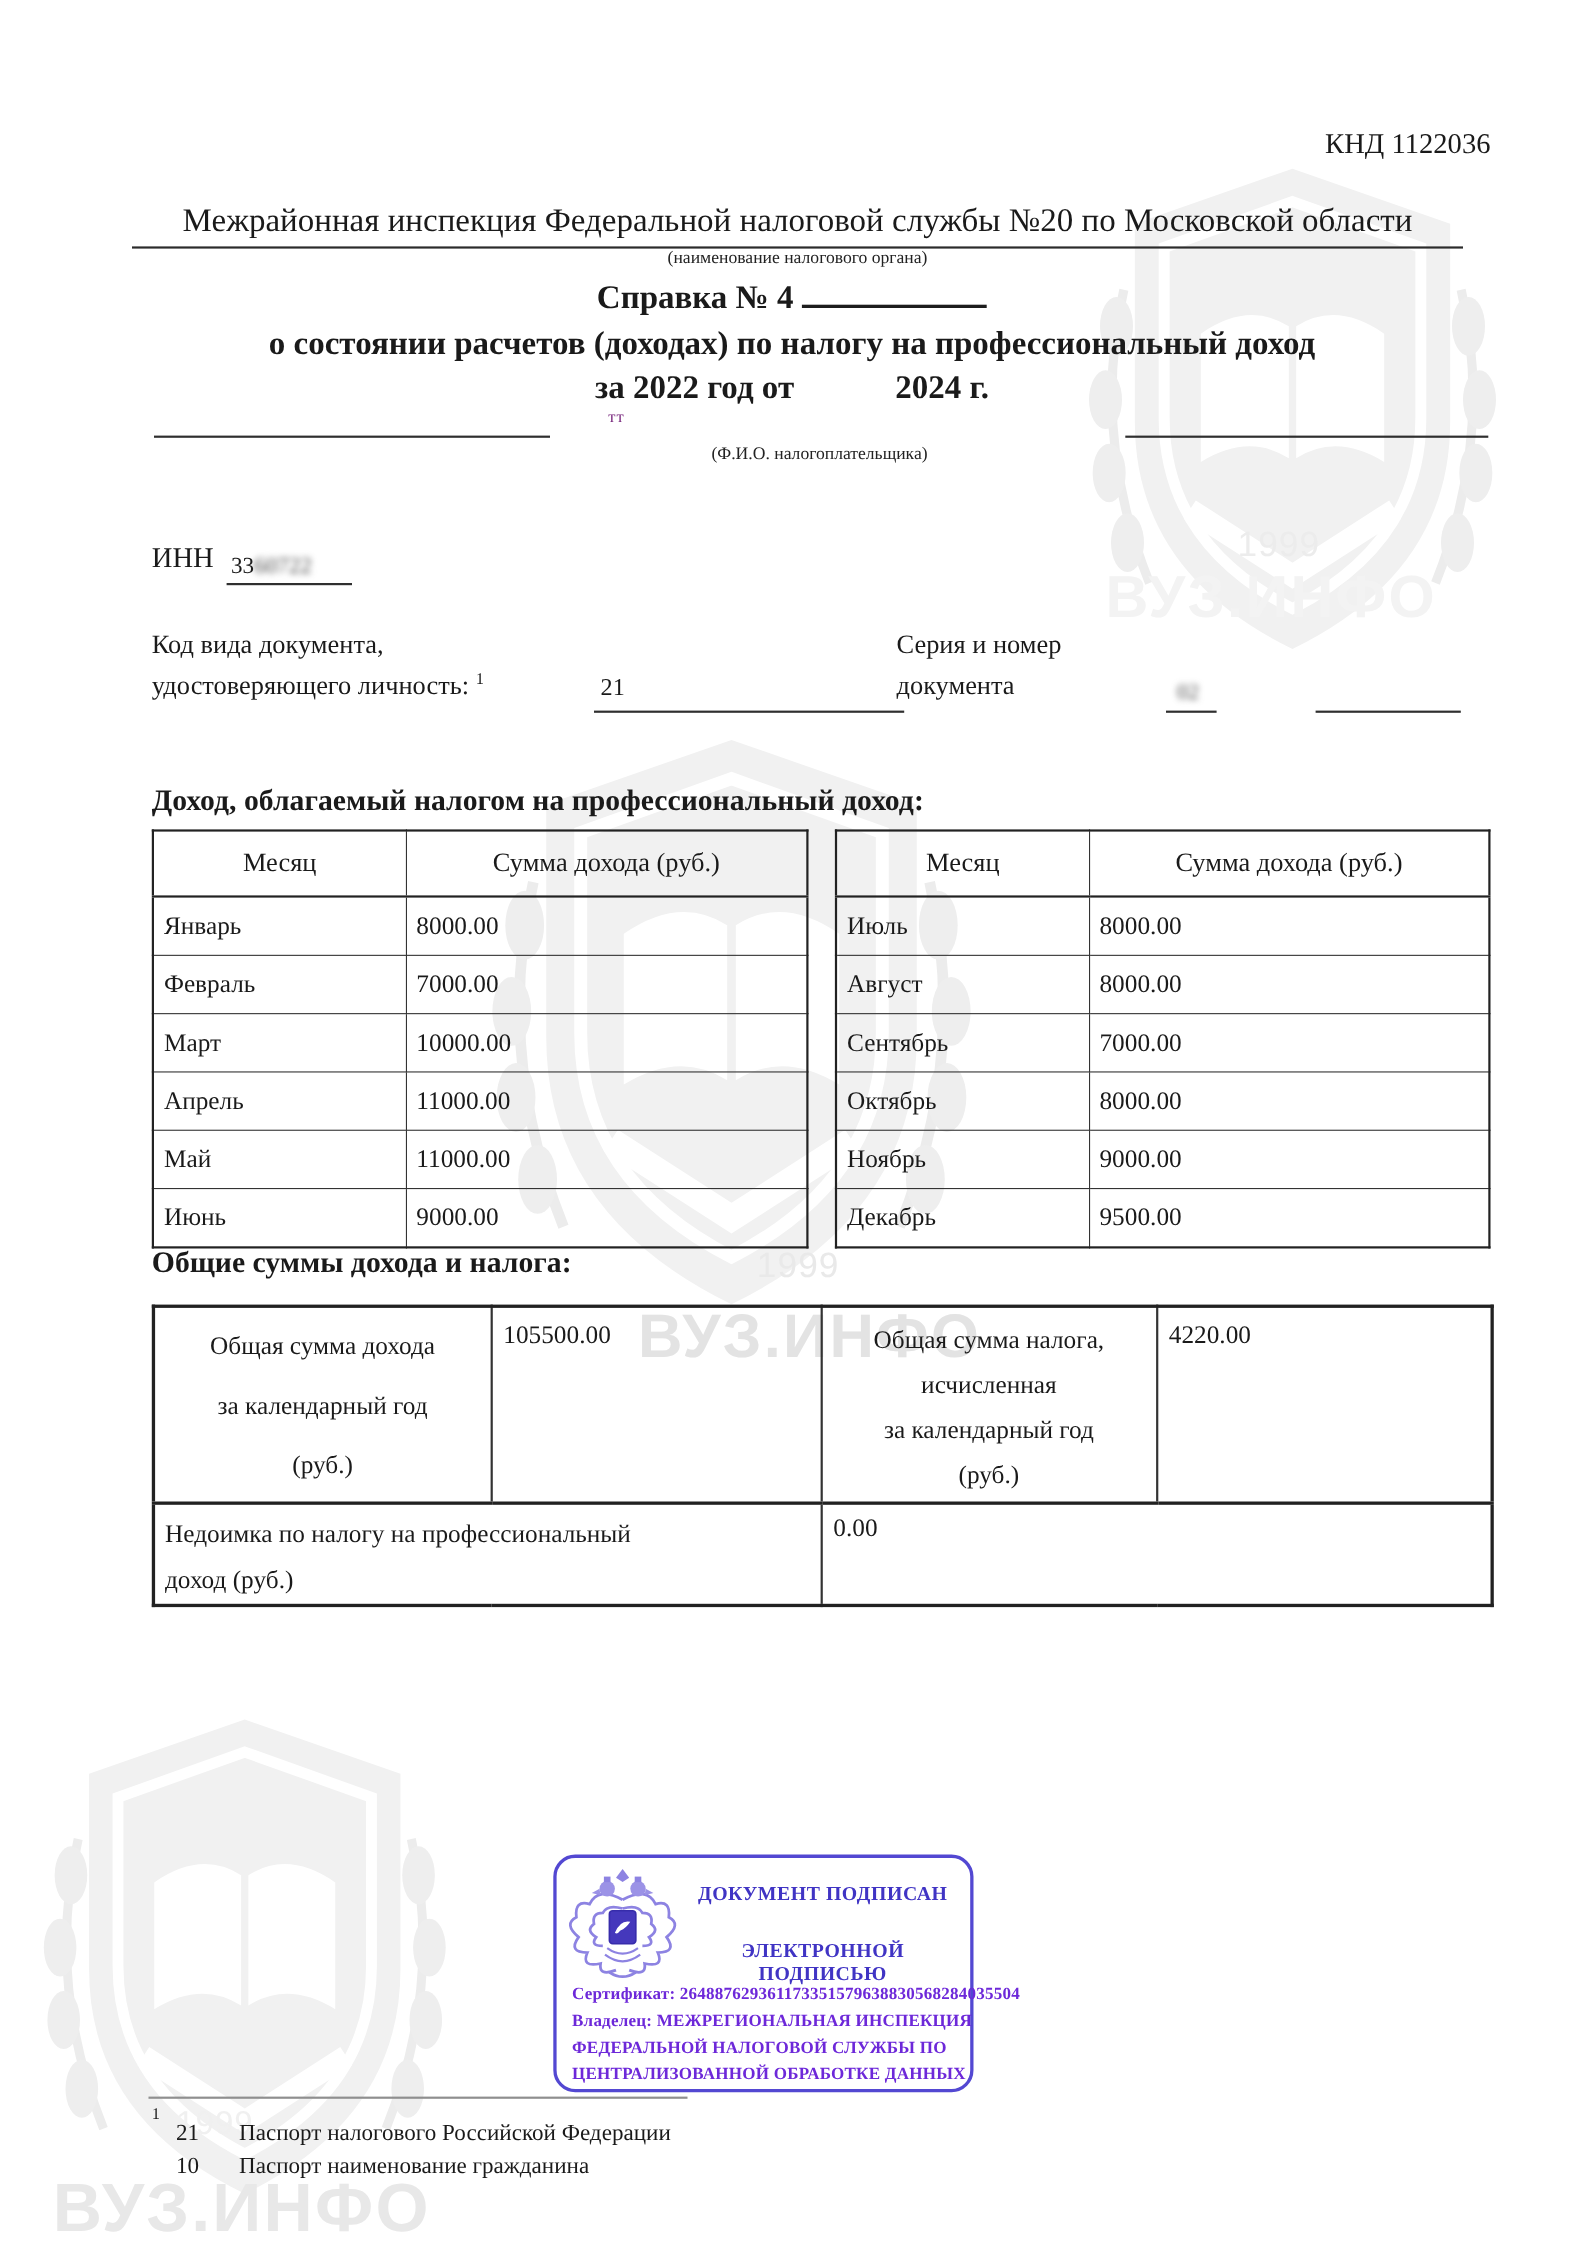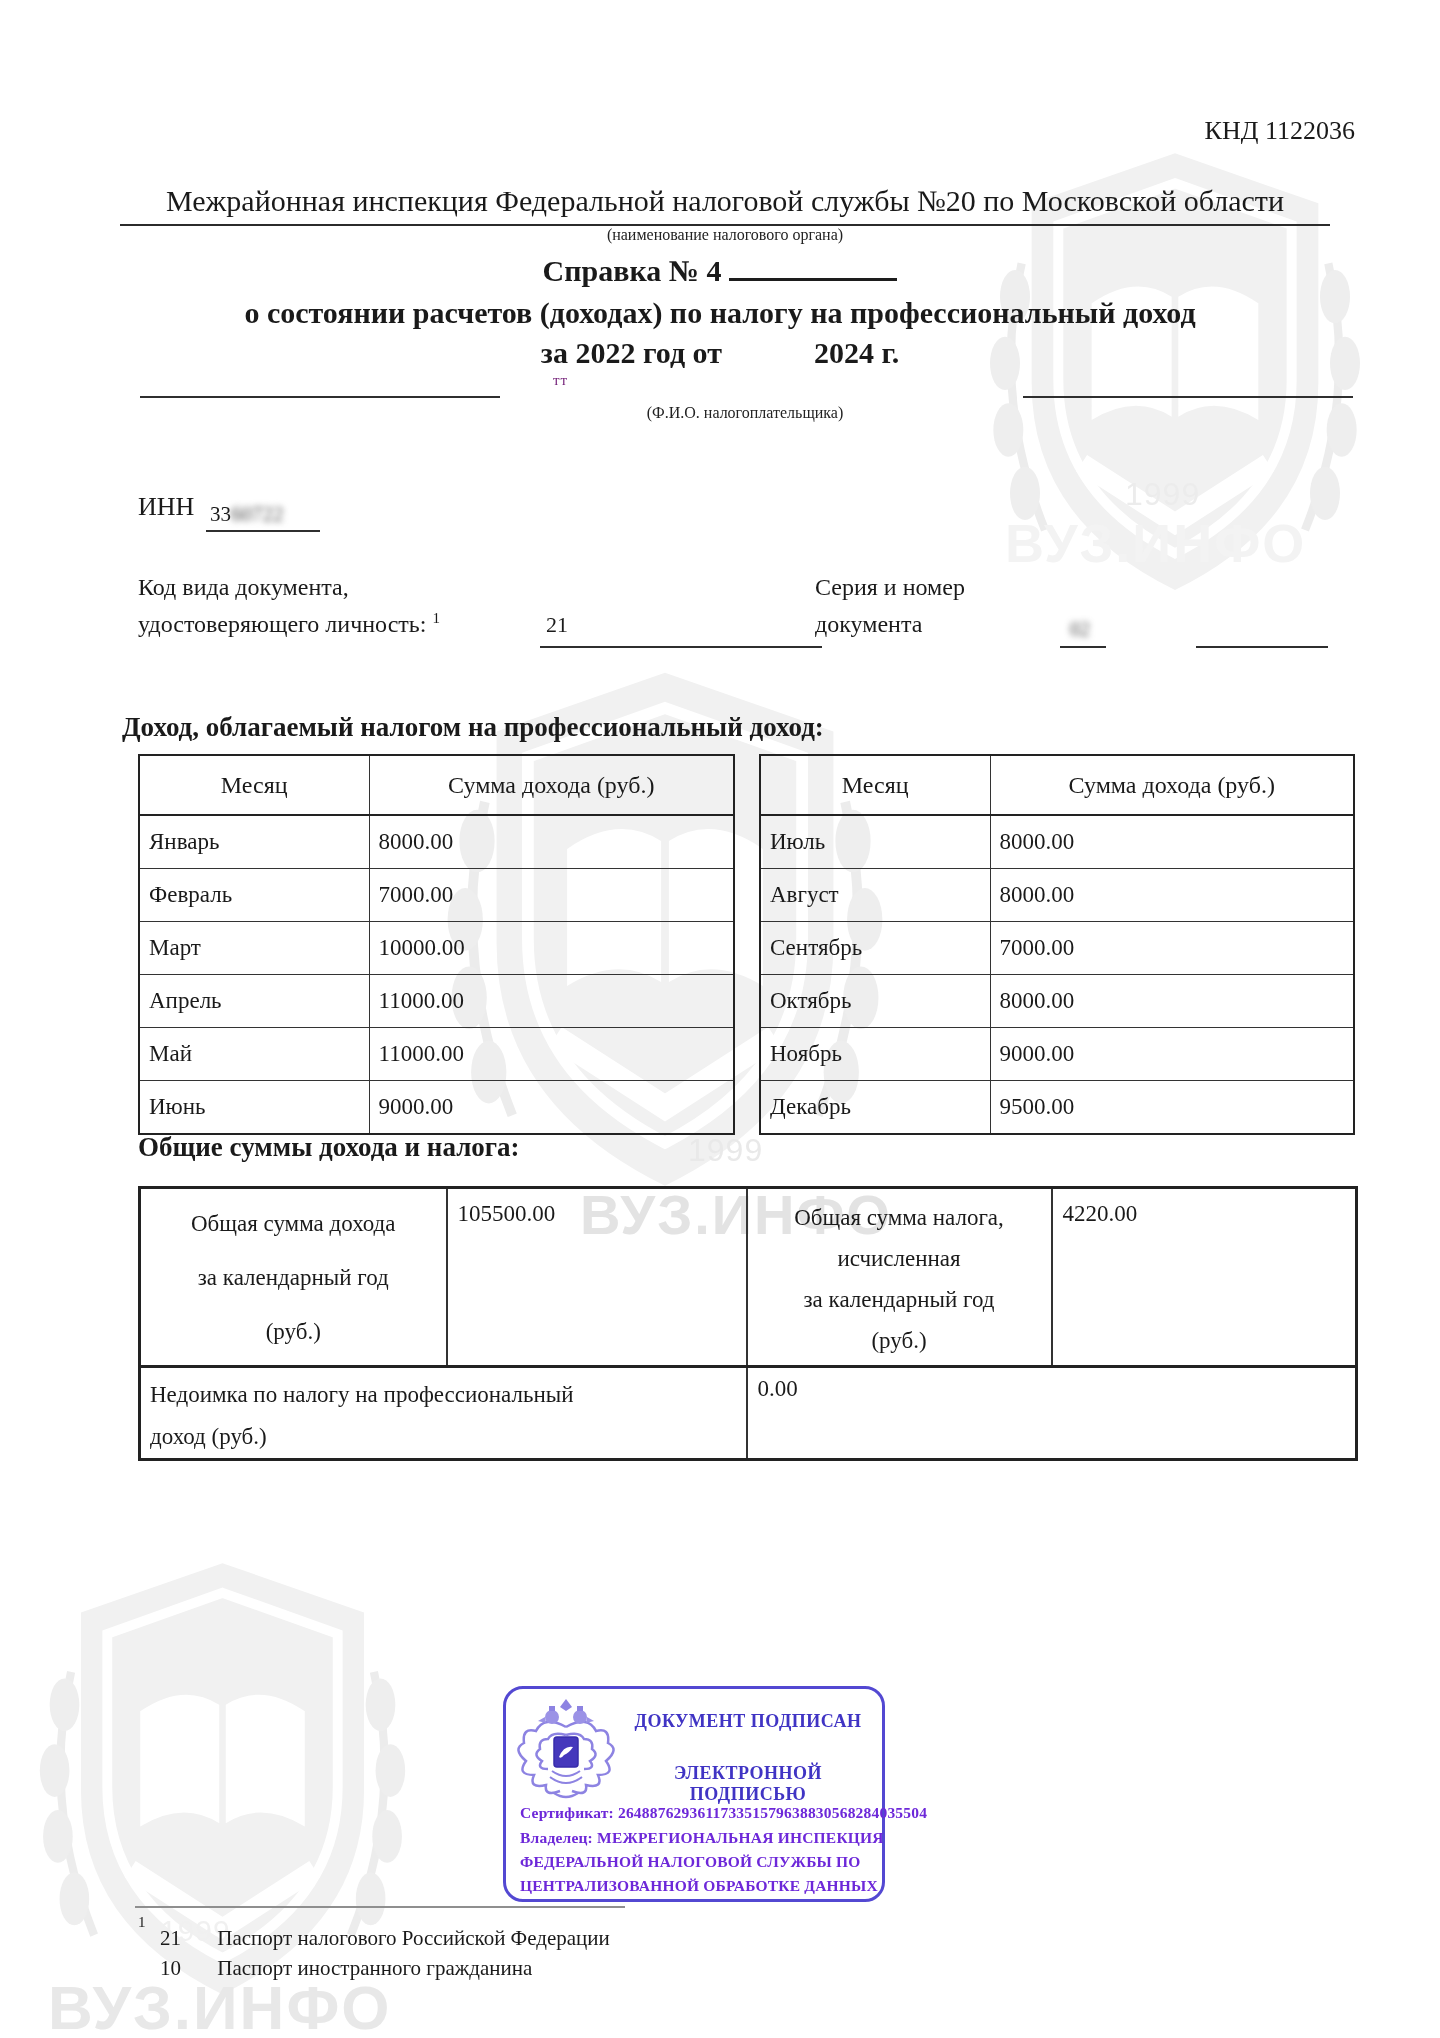--- a/index.html
+++ b/index.html
@@ -189,21 +189,21 @@
     </div>
     <div class="abs fill-line fill-text" style="left:540px;top:606px;width:276px;height:40px;">21</div>
 
     <div class="abs label-md" style="left:815px;top:574px;">Серия и номер</div>
     <div class="abs label-md" style="left:815px;top:611px;">документа</div>
     <div class="abs fill-line" style="left:1060px;top:608px;width:46px;height:38px;">
       <span class="smudge" style="font-size:20px;line-height:42px;padding-left:10px;">02</span>
     </div>
     <div class="abs fill-line" style="left:1196px;top:606px;width:132px;height:40px;"></div>
 
-    <div class="abs section-heading" style="left:122px;top:712px;">Доход, облагаемый налогом на профессиональный доход:</div>
+    <div class="abs section-heading" style="left:138px;top:712px;">Доход, облагаемый налогом на профессиональный доход:</div>
 
     <table class="income abs" style="left:138px;top:754px;">
       <colgroup>
           <col class="c-month">
           <col>
         </colgroup>
       <tbody>
           <tr>
         <th>Месяц</th>
         <th>Сумма дохода (руб.)</th>
@@ -343,17 +343,17 @@
     </div>
 
     <div class="abs fn-sep" style="left:135px;top:1906px;width:490px;"></div>
     <sup class="abs fnmark" style="left:138px;top:1922px;">1</sup>
     <div class="abs fn-line" style="left:160px;top:1926px;">
       <span class="fn-code">21</span>
       <span>Паспорт налогового Российской Федерации</span>
     </div>
     <div class="abs fn-line" style="left:160px;top:1956px;">
       <span class="fn-code">10</span>
-      <span>Паспорт иностранного гражданина</span>
+      <span>Паспорт наименование гражданина</span>
     </div>
 
   </div>
 </div>
 
 </body></html>

